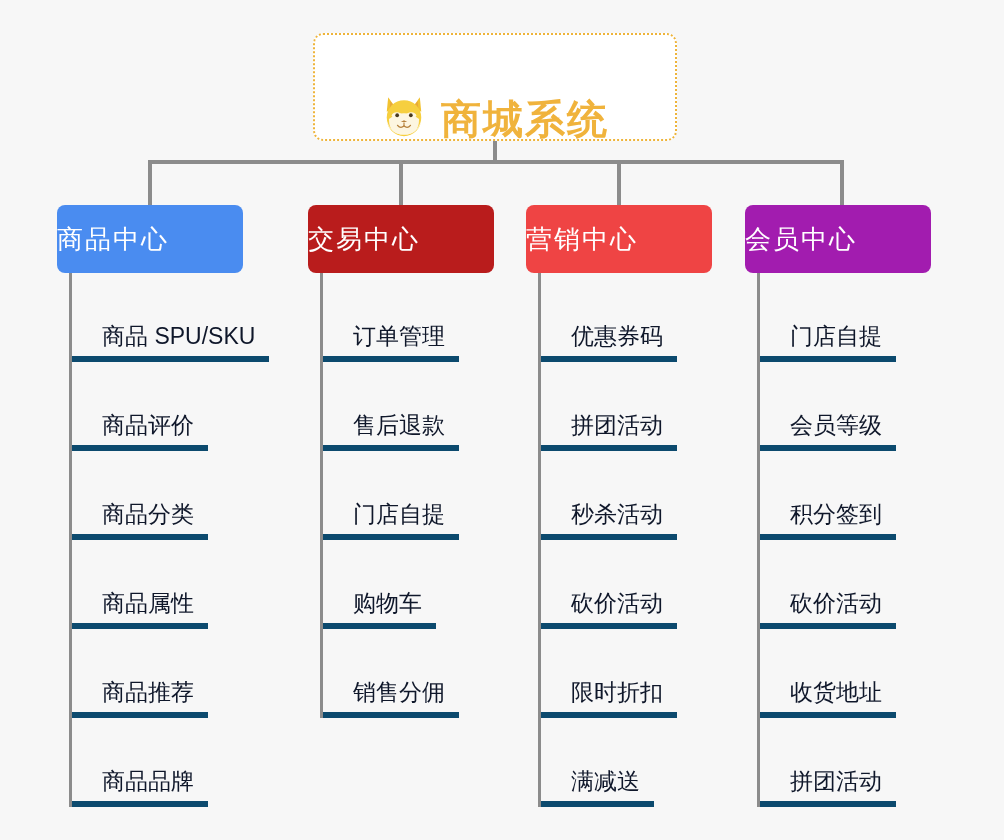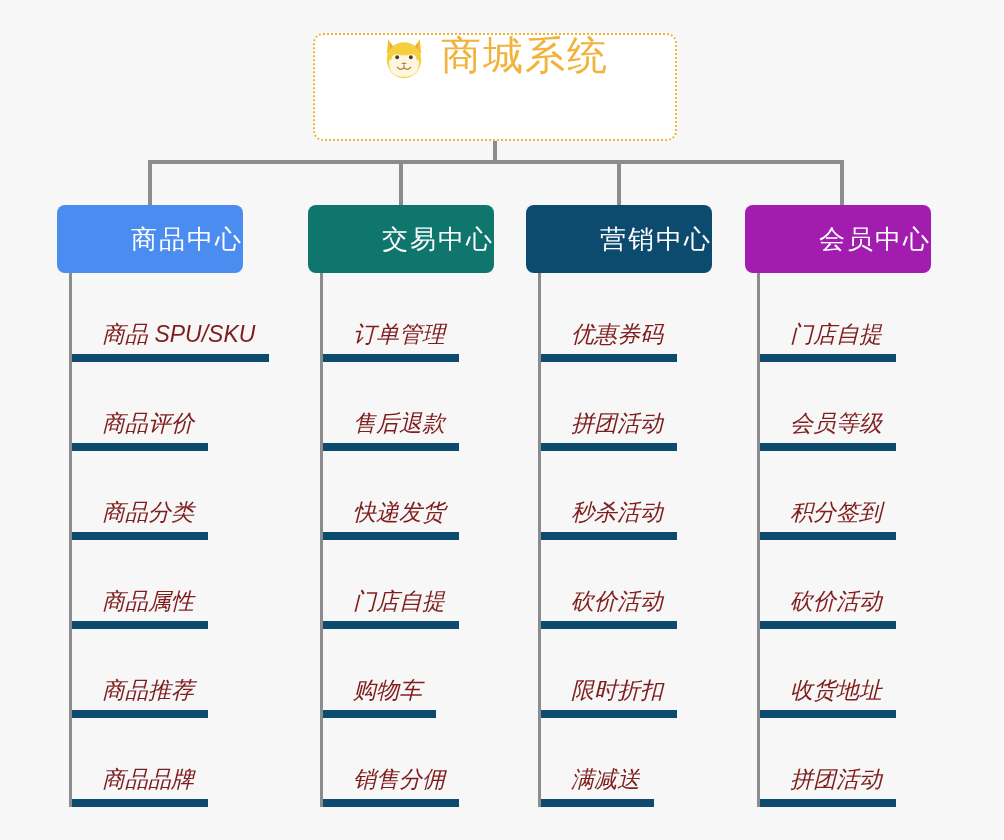--- a/index.html
+++ b/index.html
@@ -27,23 +27,24 @@
     position: absolute;
     left: 313px;
     top: 33px;
     width: 364px;
     height: 108px;
     background: #ffffff;
     border: 2px dotted #eeb43a;
     border-radius: 10px;
     box-sizing: border-box;
     display: flex;
-    align-items: flex-start;
+    align-items: flex-end;
     justify-content: center;
     gap: 14px;
+    font-weight: bold;
   }
   .root-icon {
     width: 46px;
     height: 46px;
     flex: 0 0 auto;
     display: block;
   }
   .root-title {
     font-size: 40px;
     color: #f0b33c;
@@ -64,21 +65,21 @@
   .column {
     position: absolute;
     top: 205px;
   }
   .cat-box {
     width: 186px;
     height: 68px;
     border-radius: 8px;
     display: flex;
     align-items: center;
-    justify-content: flex-end;
+    justify-content: flex-start;
     box-sizing: border-box;
   }
   .cat-label {
     color: #ffffff;
     font-size: 26px;
     letter-spacing: 2px;
     line-height: 1;
     white-space: nowrap;
   }
 
@@ -90,27 +91,26 @@
   }
   .item {
     position: relative;
     height: 89px;
     box-sizing: border-box;
     display: flex;
     align-items: flex-end;
   }
   .item-label {
     display: inline-block;
-    border-bottom: 8px solid #0c4a6e;
+    border-bottom: 6px solid #0c4a6e;
     padding: 0 14px 8px 30px;
     font-size: 23px;
-    color: #7f1d1d;
+    color: #0f172a;
     line-height: 1;
     white-space: nowrap;
-    font-style: italic;
   }
 
   
   #col-0 { left: 57px; }
   #col-1 { left: 308px; }
   #col-2 { left: 526px; }
   #col-3 { left: 745px; }
 </style>
 </head>
 <body>
@@ -165,47 +165,44 @@
       <div class="item">
           <span class="item-label">商品推荐</span>
         </div>
       <div class="item">
           <span class="item-label">商品品牌</span>
         </div>
     </div>
   </div>
 
   <div class="column" id="col-1">
-    <div class="cat-box" style="background:#0f766e;">
+    <div class="cat-box" style="background:#b91c1c;">
       <span class="cat-label">交易中心</span>
     </div>
     <div class="items">
       <div class="item">
           <span class="item-label">订单管理</span>
         </div>
       <div class="item">
           <span class="item-label">售后退款</span>
         </div>
       <div class="item">
-          <span class="item-label">快递发货</span>
-        </div>
-      <div class="item">
           <span class="item-label">门店自提</span>
         </div>
       <div class="item">
           <span class="item-label">购物车</span>
         </div>
       <div class="item">
           <span class="item-label">销售分佣</span>
         </div>
     </div>
   </div>
 
   <div class="column" id="col-2">
-    <div class="cat-box" style="background:#0c4a6e;padding-left:38px;">
+    <div class="cat-box" style="background:#ef4444;">
       <span class="cat-label">营销中心</span>
     </div>
     <div class="items">
       <div class="item">
           <span class="item-label">优惠券码</span>
         </div>
       <div class="item">
           <span class="item-label">拼团活动</span>
         </div>
       <div class="item">

